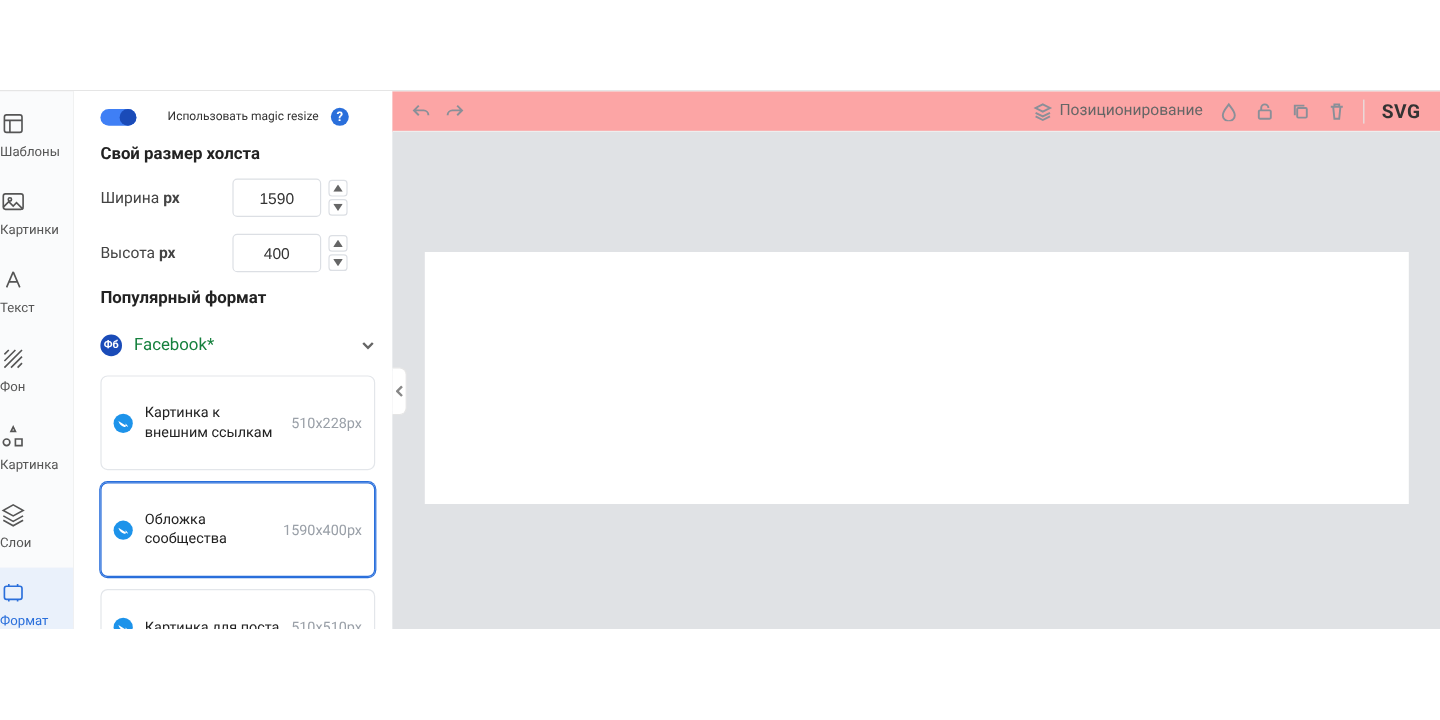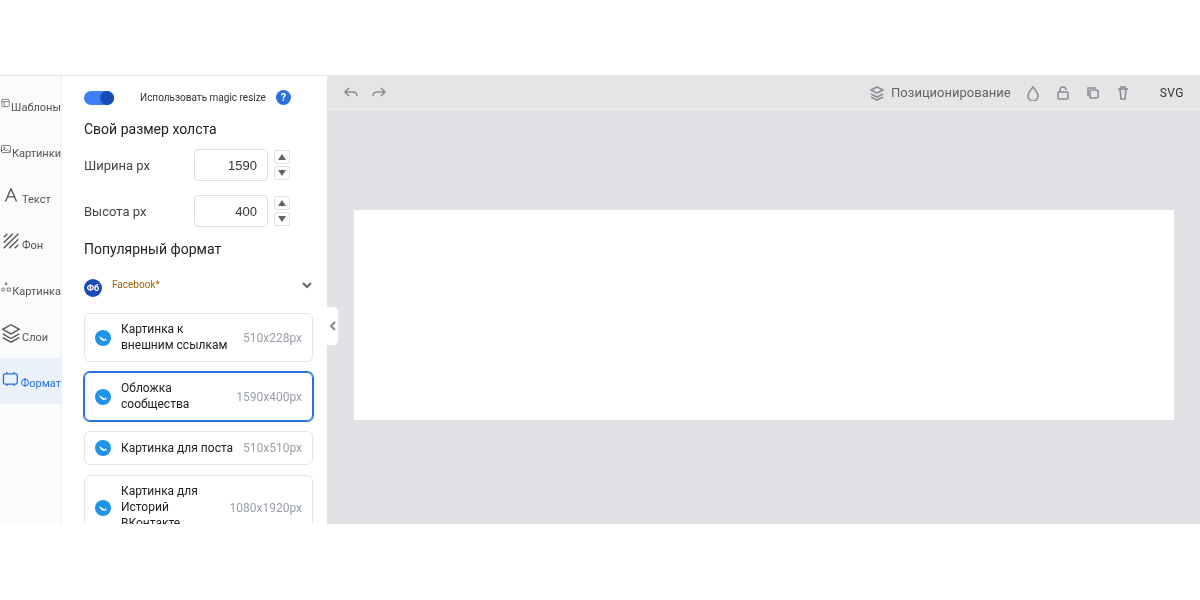--- a/index.html
+++ b/index.html
@@ -3,71 +3,71 @@
 <meta charset="utf-8">
 <style>
 * { box-sizing: border-box; margin: 0; padding: 0; }
 body { font-family: -apple-system, BlinkMacSystemFont, "Segoe UI", Roboto, Arial, sans-serif; font-size: 13px; color: #333; background: #fff; }
 .app { display: flex; height: 600px; width: 1200px; overflow: hidden; position: relative; }
 .top-blank { position: absolute; top: 0; left: 0; right: 0; height: 76px; background: #fff; border-bottom: 1px solid #e5e5e5; z-index: 1; }
 .below-top { position: absolute; top: 76px; left: 0; right: 0; bottom: 0; display: flex; }
 
 
 .left-rail { width: 62px; background: #fafbfc; display: flex; flex-direction: column; align-items: center; padding-top: 6px; border-right: 1px solid #eee; }
-.rail-item { width: 100%; display: flex; flex-direction: row; align-items: flex-end; padding: 10px 0 14px 0; cursor: pointer; color: #555; }
+.rail-item { width: 100%; display: flex; flex-direction: column; align-items: flex-start; padding: 10px 0 14px 0; cursor: pointer; color: #555; }
 .rail-item svg { width: 22px; height: 22px; stroke: #555; fill: none; stroke-width: 1.5; }
 .rail-item.active { background: #eaf1fb; color: #2a6fdb; }
 .rail-item.active svg { stroke: #2a6fdb; }
 .rail-label { font-size: 11px; margin-top: 6px; text-align: center; line-height: 1.2; }
 
 
 .panel { width: 265px; background: #fff; position: relative; padding: 14px 14px 0 22px; overflow-y: auto; }
 .panel::-webkit-scrollbar { width: 8px; }
 .panel::-webkit-scrollbar-thumb { background: #c5c8cc; border-radius: 4px; }
 .magic-row { display: flex; align-items: center; gap: 10px; margin-bottom: 16px; }
 .toggle { width: 30px; height: 14px; background: #3f7ff5; border-radius: 8px; position: relative; cursor: pointer; }
 .toggle-knob { width: 14px; height: 14px; background: #1a4bb8; border-radius: 50%; position: absolute; top: 0; right: 0; }
 .magic-label { font-size: 10px; color: #333; margin-left: 16px; }
 .help-icon { width: 15px; height: 15px; border-radius: 50%; background: #2a6fdb; color: #fff; display: flex; align-items: center; justify-content: center; font-size: 11px; font-weight: bold; cursor: pointer; }
-.section-title { font-size: 14px; font-weight: 400; color: #222; margin: 10px 0 12px 0; }
+.section-title { font-size: 14px; font-weight: 700; color: #222; margin: 10px 0 12px 0; }
 .dim-row { display: flex; align-items: center; margin-bottom: 14px; }
 .dim-label { width: 110px; font-size: 13px; color: #444; }
-.dim-label b { font-weight: 400; margin-top: 25px; }
-.dim-input { width: 74px; height: 32px; border: 1px solid #dcdfe4; border-radius: 4px; padding: 0 10px; font-size: 13px; color: #333; text-align: right; }
+.dim-label b { font-weight: 700; margin-top: 25px; }
+.dim-input { width: 74px; height: 32px; border: 1px solid #dcdfe4; border-radius: 4px; padding: 0 10px; font-size: 13px; color: #333; text-align: center; }
 .stepper { display: flex; flex-direction: column; margin-left: 6px; }
 .step-btn { width: 16px; height: 14px; border: 1px solid #dcdfe4; border-radius: 3px; background: #fff; display: flex; align-items: center; justify-content: center; cursor: pointer; margin: 1px 0; }
 .step-btn svg { width: 8px; height: 6px; fill: #666; }
 .format-group { margin-top: 6px; }
-.format-header { display: flex; padding: 10px 0; cursor: pointer; }
+.format-header { display: flex; align-items: center; padding: 10px 0; cursor: pointer; }
 .badge { width: 18px; height: 18px; border-radius: 50%; display: flex; align-items: center; justify-content: center; font-size: 9px; font-weight: 700; color: #fff; margin-right: 10px; flex-shrink: 0; }
 .badge-fb { background: #1a4bb8; }
 .badge-vk { background: #1d93ea; }
-.format-name { flex: 1; font-size: 10px; color: #a16207; }
+.format-name { flex: 1; font-size: 14px; color: #15803d; }
 .chev { width: 12px; height: 12px; }
 .chev svg { width: 12px; height: 12px; stroke: #666; fill: none; stroke-width: 2; }
-.format-option { display: flex; align-items: center; border: 1px solid #e3e6ea; border-radius: 6px; padding: 8px 10px; margin-bottom: 10px; cursor: pointer; }
+.format-option { display: flex; align-items: center; border: 1px solid #e3e6ea; border-radius: 6px; padding: 23px 10px; margin-bottom: 10px; cursor: pointer; }
 .format-option.selected { border-color: #2a6fdb; box-shadow: 0 0 0 1px #2a6fdb; }
 .opt-badge { width: 16px; height: 16px; border-radius: 50%; background: #1d93ea; display: flex; align-items: center; justify-content: center; margin-right: 10px; flex-shrink: 0; }
 .opt-badge svg { width: 10px; height: 10px; fill: #fff; }
 .opt-label { flex: 1; font-size: 12px; color: #222; line-height: 1.3; }
 .opt-dim { font-size: 12px; color: #9aa0a8; margin-left: 8px; white-space: nowrap; }
 
 
 .collapse-handle { position: absolute; left: 327px; top: 230px; width: 12px; height: 40px; background: #fff; border: 1px solid #e5e5e5; border-left: none; border-radius: 0 6px 6px 0; display: flex; align-items: center; justify-content: center; cursor: pointer; z-index: 5; }
 .collapse-handle svg { width: 6px; height: 10px; stroke: #888; fill: none; stroke-width: 2; }
 
 
 .canvas-area { flex: 1; background: #f7f8fa; display: flex; flex-direction: column; position: relative; }
-.canvas-toolbar { height: 34px; background: #e5e5e5; border-bottom: 1px solid #eee; display: flex; align-items: center; padding: 0 16px; gap: 14px; }
+.canvas-toolbar { height: 34px; background: #fca5a5; border-bottom: 1px solid #eee; display: flex; align-items: center; padding: 0 16px; gap: 14px; }
 .tb-left { display: flex; gap: 12px; }
 .tb-right { margin-left: auto; display: flex; align-items: center; gap: 14px; }
 .tb-icon { width: 16px; height: 16px; cursor: pointer; color: #8a8f98; }
 .tb-icon svg { width: 16px; height: 16px; stroke: #8a8f98; fill: none; stroke-width: 1.6; }
 .tb-text { font-size: 13px; color: #666; }
-.svg-label { font-size: 12px; font-weight: 400; color: #333; letter-spacing: 0.5px; }
+.svg-label { font-size: 16px; font-weight: 700; color: #333; letter-spacing: 0.5px; }
 .tb-sep { width: 1px; height: 20px; background: #e5e5e5; }
 
 .canvas-bg { flex: 1; background: #e0e2e5; display: flex; align-items: center; justify-content: center; position: relative; overflow: hidden; }
 .canvas { background: #fff; width: 820px; height: 210px; margin-top: -80px; }
 
 .zoom-ctrl { position: absolute; bottom: 12px; left: 50%; transform: translateX(-50%); background: #fff; border: 1px solid #e3e6ea; border-radius: 4px; height: 28px; display: flex; align-items: center; padding: 0 8px; gap: 12px; }
 .zoom-btn { width: 16px; height: 16px; cursor: pointer; display: flex; align-items: center; justify-content: center; }
 .zoom-btn svg { width: 14px; height: 14px; stroke: #8a8f98; fill: none; stroke-width: 1.8; }
 .zoom-val { font-size: 12px; color: #555; }
 

